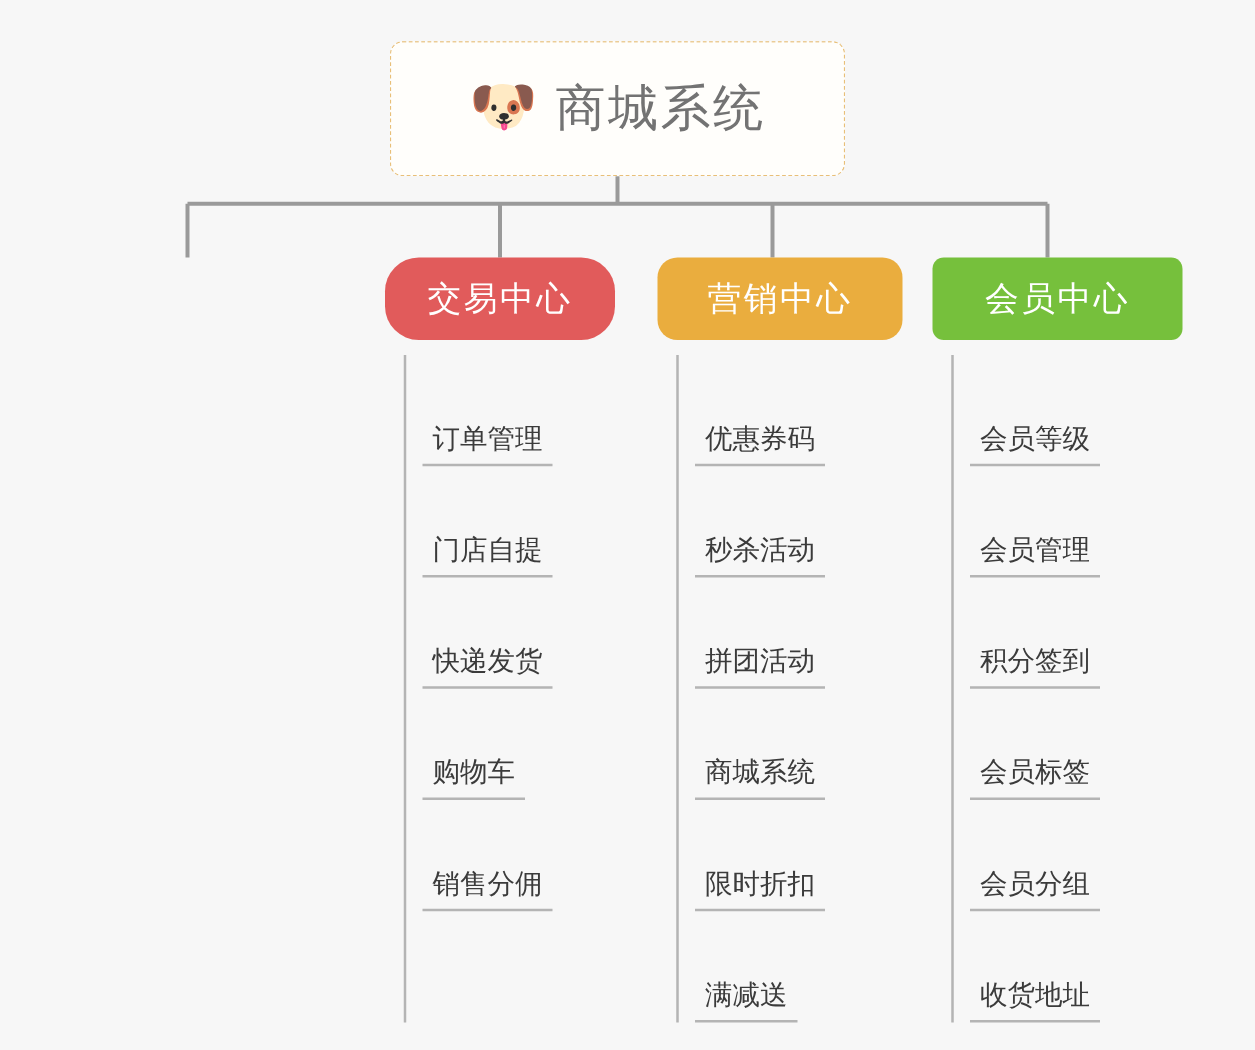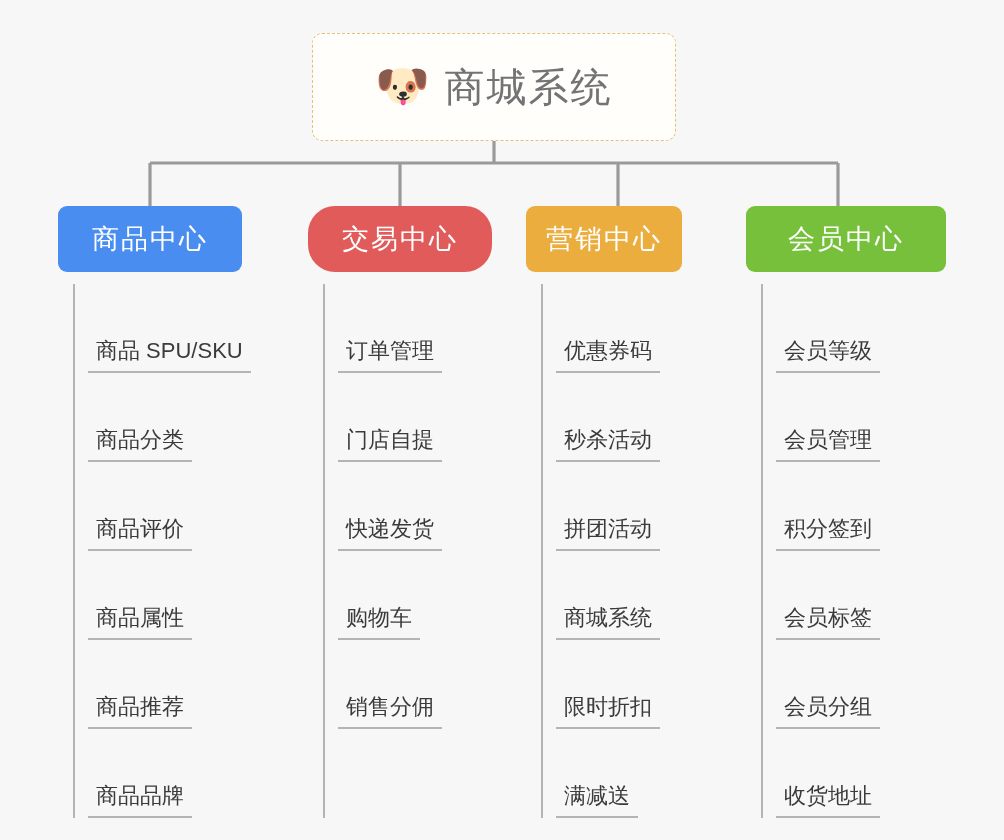--- a/index.html
+++ b/index.html
@@ -100,21 +100,21 @@
     border-bottom: 2px solid #b4b4b4;
     margin-left: 30px;
   }
 
   
   #branch-0 { left: 58px; }
   #branch-0 .branch-header { width: 184px; }
   #branch-1 { left: 308px; }
   #branch-1 .branch-header { width: 184px; }
   #branch-2 { left: 526px; }
-  #branch-2 .branch-header { width: 156px; }
+  #branch-2 .branch-header { width: 196px; border-radius: 16px; }
   #branch-3 { left: 746px; }
   #branch-3 .branch-header { width: 200px; }
 </style>
 </head>
 <body>
 
 <div id="canvas">
 
   <svg id="connectors" viewBox="0 0 1004 840" width="1004" height="840">
     <g fill="none" stroke="#9a9a9a" stroke-width="3.2" stroke-linecap="butt">
@@ -125,46 +125,20 @@
       <path d="M618,163 L618,206"></path>
       <path d="M838,163 L838,206"></path>
     </g>
   </svg>
 
   <div class="root-node">
     <span class="root-emoji">🐶</span>
     <span class="root-title">商城系统</span>
   </div>
 
-  <div class="branch" id="branch-0">
-      <div class="branch-header" style="background: rgb(74, 141, 240);">
-        <span>商品中心</span>
-      </div>
-      <ul class="leaf-list" style="margin-top: 12px;">
-        <li class="leaf-item">
-          <span class="leaf-label">商品 SPU/SKU</span>
-        </li>
-        <li class="leaf-item">
-          <span class="leaf-label">商品分类</span>
-        </li>
-        <li class="leaf-item">
-          <span class="leaf-label">商品评价</span>
-        </li>
-        <li class="leaf-item">
-          <span class="leaf-label">商品属性</span>
-        </li>
-        <li class="leaf-item">
-          <span class="leaf-label">商品推荐</span>
-        </li>
-        <li class="leaf-item">
-          <span class="leaf-label">商品品牌</span>
-        </li>
-      </ul>
-      <div style="position: absolute; left: 15px; top: 78px; width: 2px; height: 534px; background: rgb(180, 180, 180);"></div>
-    </div>
   <div class="branch" id="branch-1">
       <div class="branch-header" style="background: rgb(225, 91, 91); border-radius: 27px;">
         <span>交易中心</span>
       </div>
       <ul class="leaf-list" style="margin-top: 12px;">
         <li class="leaf-item">
           <span class="leaf-label">订单管理</span>
         </li>
         <li class="leaf-item">
           <span class="leaf-label">门店自提</span>

